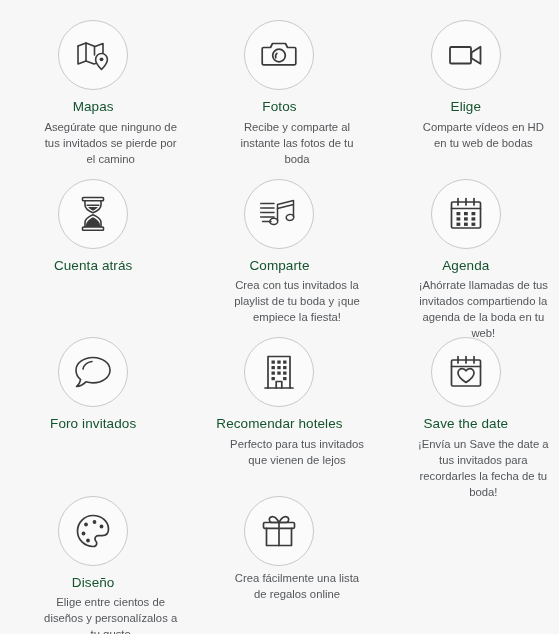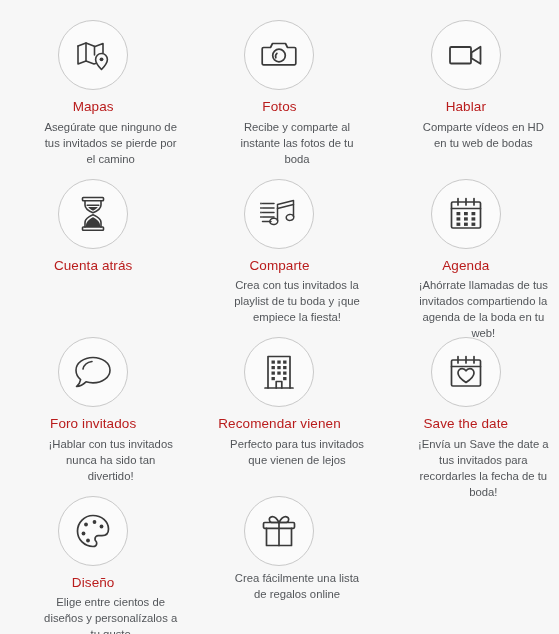--- a/index.html
+++ b/index.html
@@ -41,21 +41,21 @@
     margin-top: 20px;
     box-sizing: border-box;
     flex: 0 0 auto;
   }
   .icon-circle svg {
     display: block;
   }
   .feature-title {
     margin-top: 9px;
     font-size: 13.5px;
-    color: #b91c1c;
+    color: #14532d;
     line-height: 1.15;
     letter-spacing: 0.1px;
   }
   .feature-desc {
     margin-top: 4px;
     font-size: 11.3px;
     color: #53565a;
     line-height: 1.42;
     max-width: 170px;
     margin-left: 35px;
@@ -93,21 +93,21 @@
     <div class="feature-desc">Recibe y comparte al instante las fotos de tu boda</div>
   </div>
 
   <div class="feature-card">
     <div class="icon-circle">
       <svg width="38" height="38" viewBox="0 0 38 38" fill="none" stroke="#3a3a3a" stroke-width="1.8" stroke-linejoin="round" stroke-linecap="round">
         <rect x="3" y="11" width="21" height="16.5" rx="1.3"></rect>
         <path d="M24.5 16.5 L33.5 10.8 L33.5 27.8 L24.5 22.2 Z"></path>
       </svg>
     </div>
-    <div class="feature-title">Hablar</div>
+    <div class="feature-title">Elige</div>
     <div class="feature-desc">Comparte vídeos en HD en tu web de bodas</div>
   </div>
 
   <div class="feature-card">
     <div class="icon-circle">
       <svg width="34" height="38" viewBox="0 0 34 38" fill="none" stroke="#3a3a3a" stroke-width="1.6" stroke-linejoin="round" stroke-linecap="round">
         <rect x="6.5" y="2.5" width="21" height="3.2" rx="0.8"></rect>
         <rect x="6.5" y="32" width="21" height="3.2" rx="0.8"></rect>
         <path d="M9 5.7 L9 10 C9 14.5 17 17.8 17 17.8 C17 17.8 25 14.5 25 10 L25 5.7"></path>
         <path d="M9 32 L9 27.5 C9 23 17 19.8 17 19.8 C17 19.8 25 23 25 27.5 L25 32"></path>
@@ -161,21 +161,20 @@
   </div>
 
   <div class="feature-card">
     <div class="icon-circle">
       <svg width="38" height="34" viewBox="0 0 38 34" fill="none" stroke="#3a3a3a" stroke-width="1.6" stroke-linejoin="round" stroke-linecap="round">
         <path d="M19 2.5 C28.4 2.5 36 8.2 36 15.2 C36 22.2 28.4 27.9 19 27.9 C16.5 27.9 14.1 27.5 12 26.8 C9.5 29.2 6 31.2 2.5 31.5 C4.8 29.4 6.3 27 6.6 24.6 C3.9 22.2 2 18.9 2 15.2 C2 8.2 9.6 2.5 19 2.5 Z"></path>
         <path d="M9 14 C9.8 10.2 13.4 7.2 18 6.5"></path>
       </svg>
     </div>
     <div class="feature-title">Foro invitados</div>
-    <div class="feature-desc">¡Hablar con tus invitados nunca ha sido tan divertido!</div>
   </div>
 
   <div class="feature-card">
     <div class="icon-circle">
       <svg width="30" height="36" viewBox="0 0 30 36" fill="none" stroke="#3a3a3a" stroke-width="1.7" stroke-linejoin="round" stroke-linecap="round">
         <path d="M4 34 L4 2.5 L26 2.5 L26 34"></path>
         <path d="M1 34 L29 34"></path>
         <g fill="#3a3a3a" stroke="none">
           <rect x="7.5" y="6.5" width="3.4" height="3.2"></rect>
           <rect x="13.3" y="6.5" width="3.4" height="3.2"></rect>
@@ -185,21 +184,21 @@
           <rect x="19.1" y="12" width="3.4" height="3.2"></rect>
           <rect x="7.5" y="17.5" width="3.4" height="3.2"></rect>
           <rect x="13.3" y="17.5" width="3.4" height="3.2"></rect>
           <rect x="19.1" y="17.5" width="3.4" height="3.2"></rect>
           <rect x="7.5" y="23" width="3.4" height="3.2"></rect>
           <rect x="19.1" y="23" width="3.4" height="3.2"></rect>
         </g>
         <path d="M12.2 34 L12.2 27.5 L17.8 27.5 L17.8 34"></path>
       </svg>
     </div>
-    <div class="feature-title">Recomendar vienen</div>
+    <div class="feature-title">Recomendar hoteles</div>
     <div class="feature-desc">Perfecto para tus invitados que vienen de lejos</div>
   </div>
 
   <div class="feature-card">
     <div class="icon-circle">
       <svg width="36" height="36" viewBox="0 0 36 36" fill="none" stroke="#3a3a3a" stroke-width="1.7" stroke-linejoin="round" stroke-linecap="round">
         <rect x="3.5" y="6" width="29" height="26" rx="1.3"></rect>
         <path d="M3.5 12.5 L32.5 12.5"></path>
         <path d="M10 2.5 L10 9 M18 2.5 L18 9 M26 2.5 L26 9"></path>
         <path d="M18 28.5 C18 28.5 10 23.3 10 19 C10 16.4 11.9 14.6 14.2 14.6 C15.9 14.6 17.2 15.5 18 16.8 C18.8 15.5 20.1 14.6 21.8 14.6 C24.1 14.6 26 16.4 26 19 C26 23.3 18 28.5 18 28.5 Z"></path>

